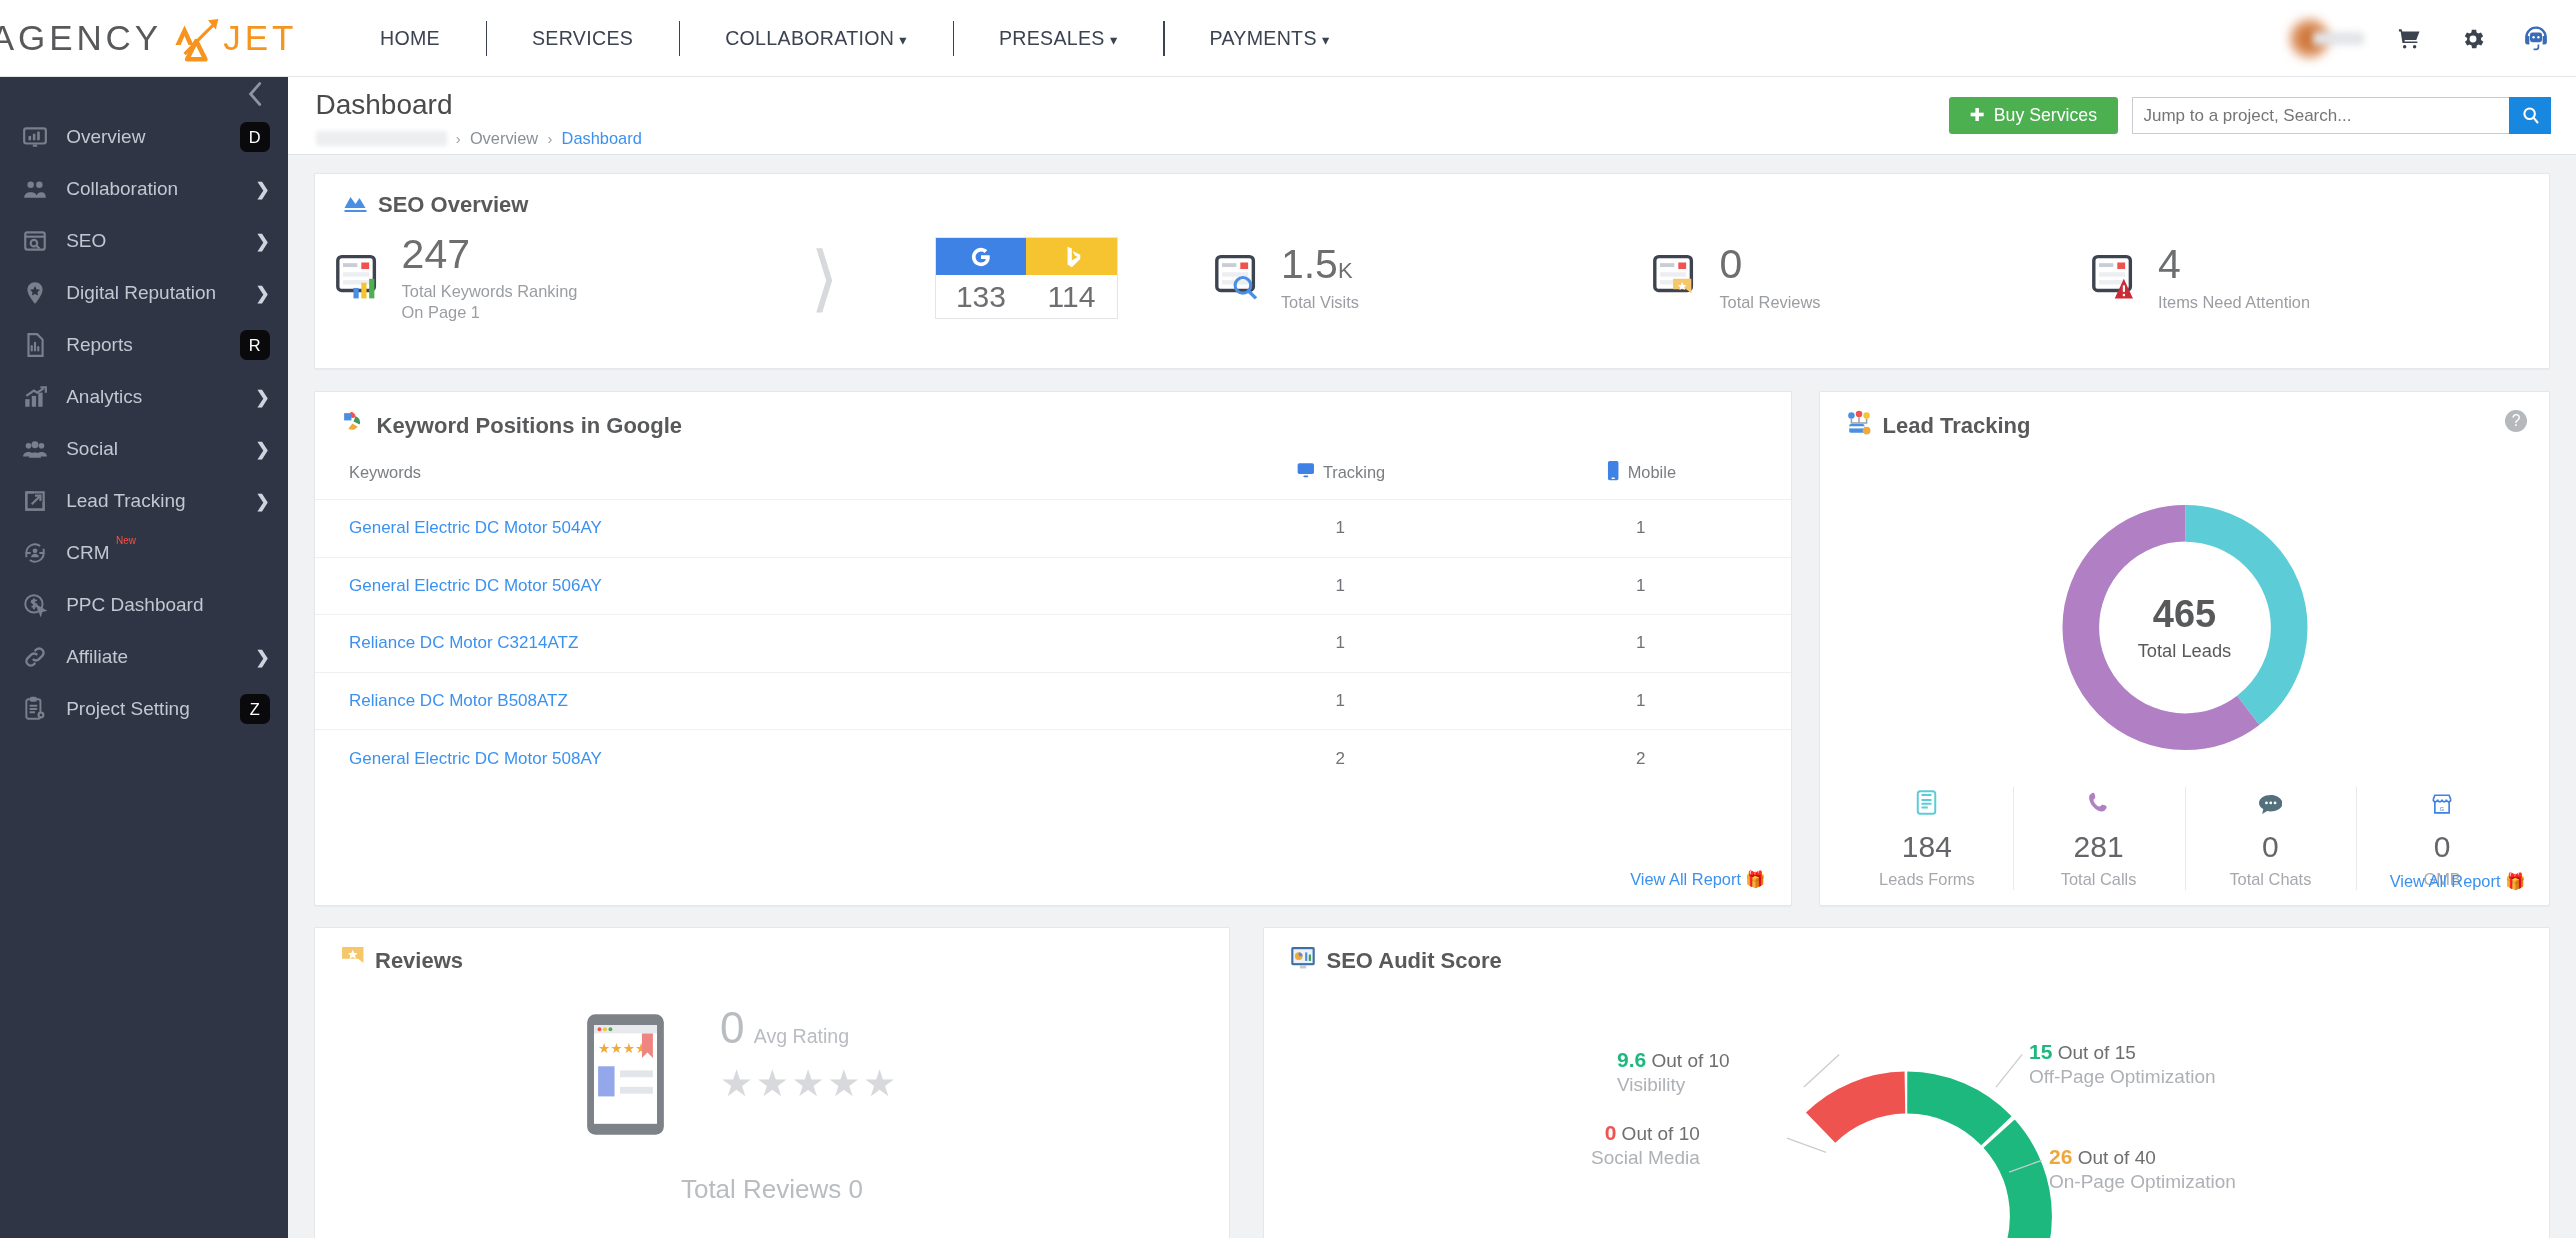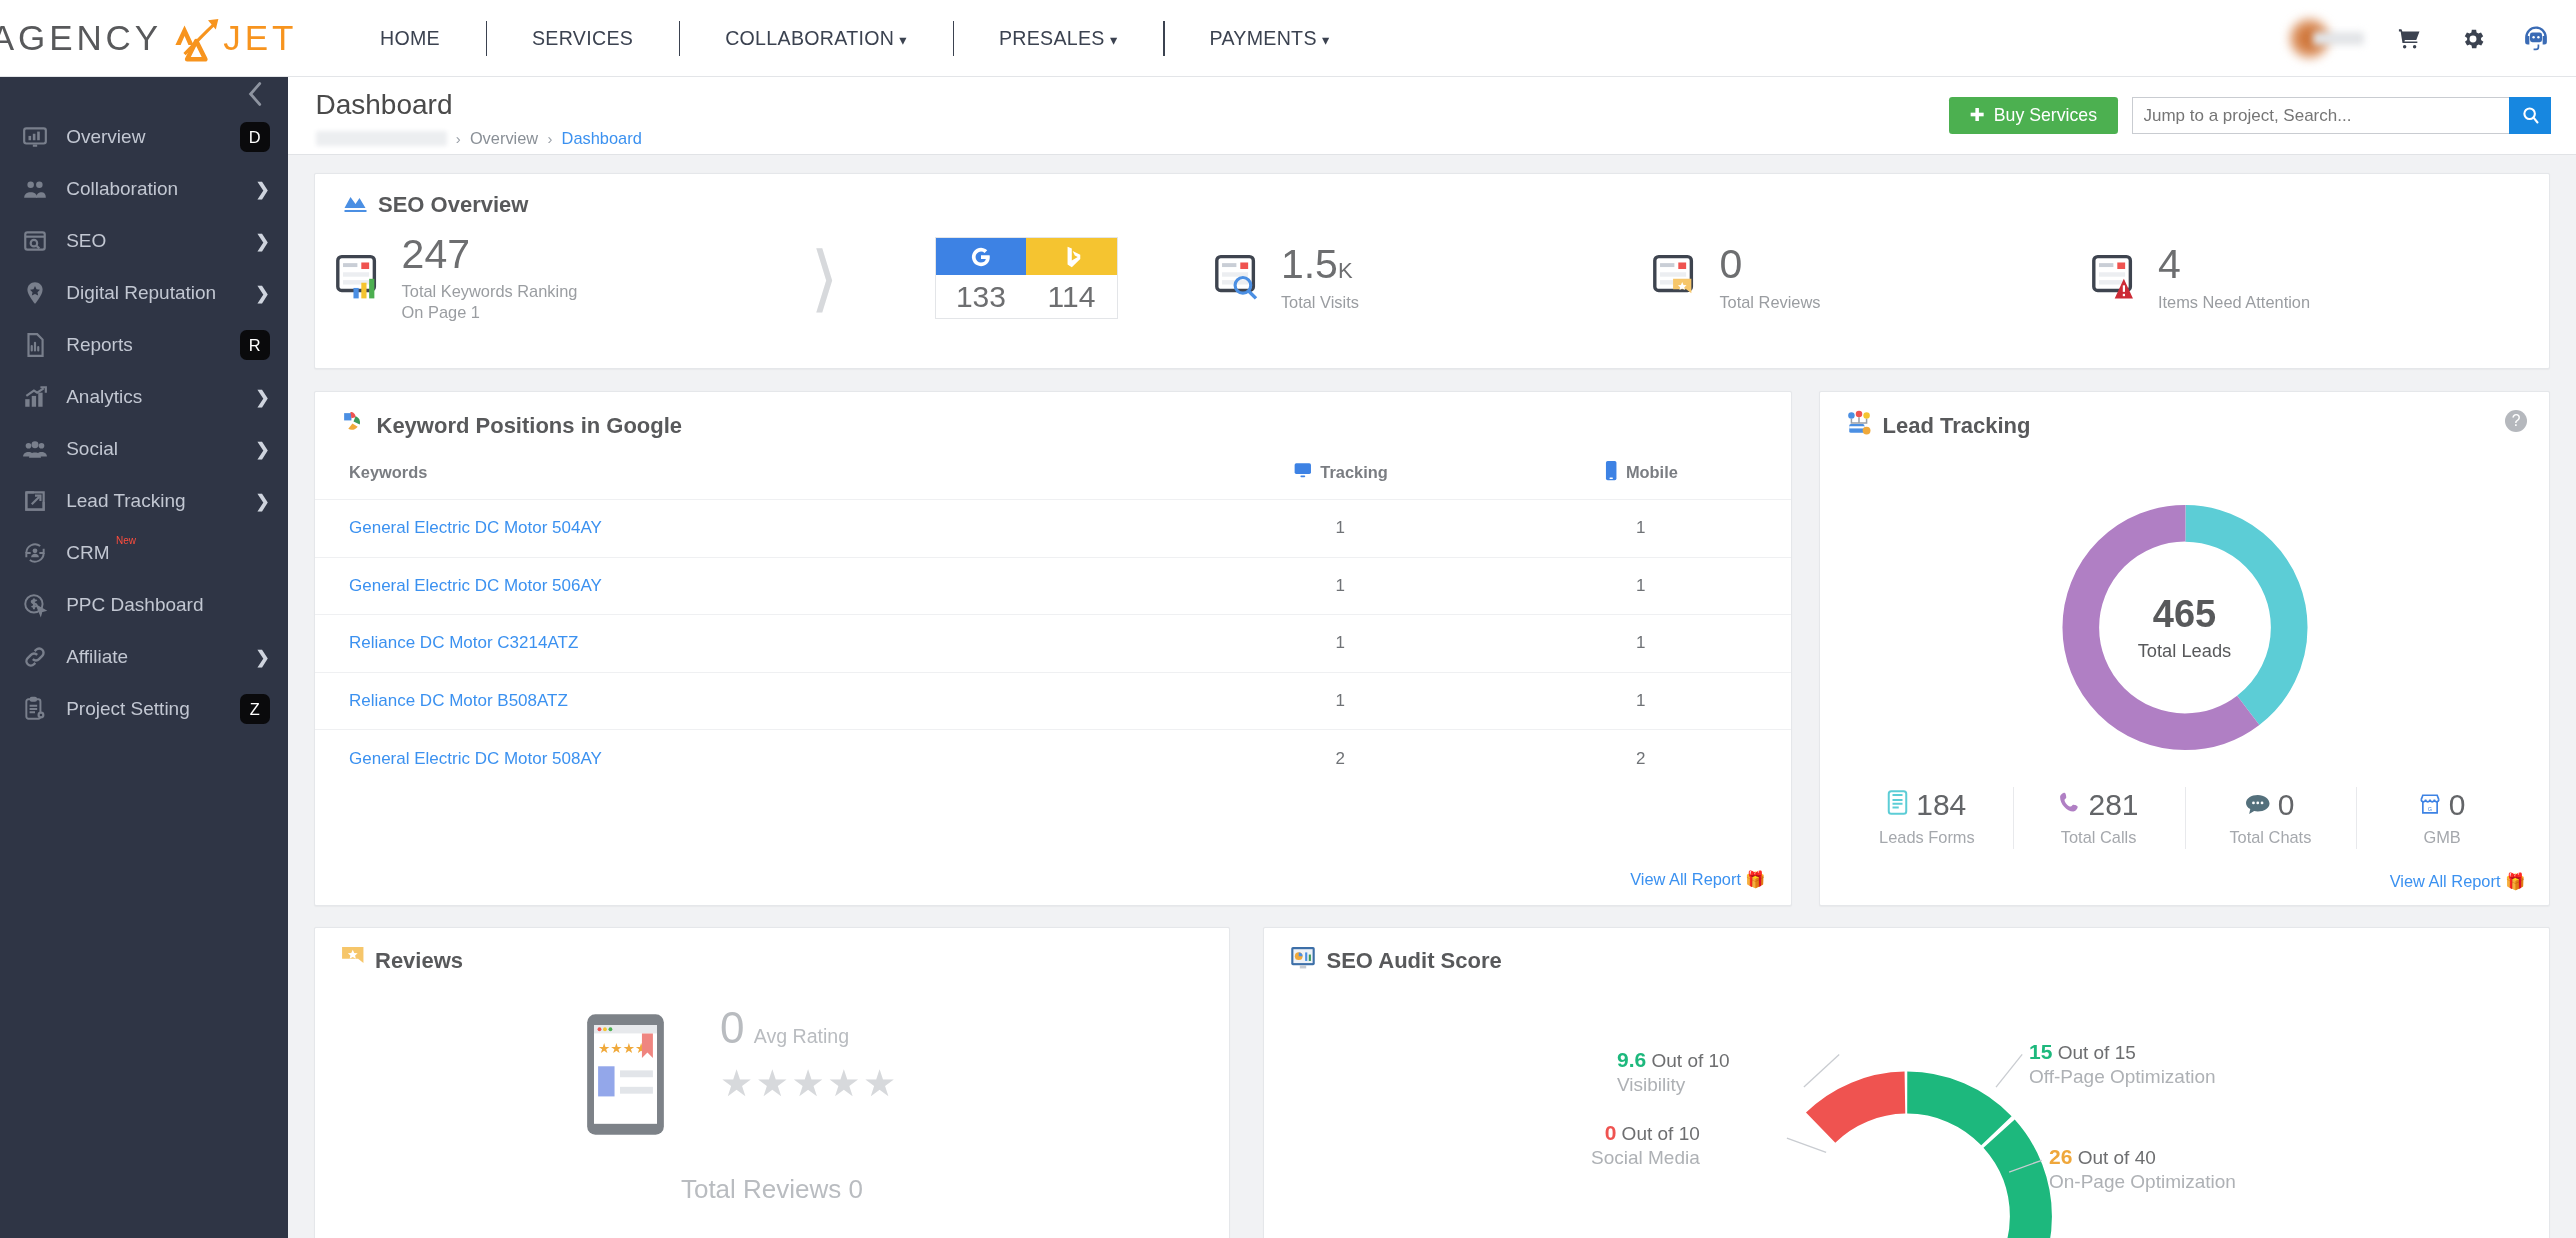--- a/index.html
+++ b/index.html
@@ -93,38 +93,38 @@
   .engines { border:0.7px solid #e3e5e8; width:183px; }
   .engines-head { display:flex; height:37px; }
   .eng-g { flex:1; background:#3d82e4; display:flex; align-items:center; justify-content:center; }
   .eng-b { flex:1; background:#f5c430; display:flex; align-items:center; justify-content:center; }
   .engines-body { display:flex; height:43px; }
   .eng-v { flex:1; display:flex; align-items:center; justify-content:center; font-size:30px; color:#6d6e70; }
 
   .kw-card { position:absolute; left:26px; top:314px; width:1478px; height:515px; }
   .kw-head { padding:18.3px 0 0 26px; }
   .kw-table { width:100%; margin-top:18.3px; border-collapse:collapse; }
-  .kw-table th { font-size:16.4px; color:#7a7d82; font-weight:bold; text-align:left; padding:0 0 14.4px 34px; }
+  .kw-table th { font-size:16.4px; color:#7a7d82; font-weight:normal; text-align:left; padding:0 0 14.4px 34px; }
   .kw-table th.c { text-align:center; padding-left:0; }
   .kw-table td { font-size:17px; padding:18.3px 0 18.3px 34px; border-top:0.7px solid #eff0f2;margin-left:33px; }
   .kw-table td.c { text-align:center; padding-left:0; color:#6f7276; }
   .kw-link { color:#3b91f0; cursor:pointer; }
   .viewall { position:absolute; right:25px; bottom:15.7px; color:#3b91f0; font-size:16.4px; cursor:pointer; }
 
   .lead-card { position:absolute; left:1531px; top:314px; width:731px; height:515px; }
   .lead-head { padding:18.3px 0 0 26px; position:relative; }
   .help-ico { position:absolute; right:22px; top:18.3px; width:22px; height:22px; border-radius:50%; background:#b5b8bd; color:#fff; font-size:15.7px; display:flex; align-items:center; justify-content:center; cursor:pointer; }
   .donut-wrap { position:absolute; left:50%; top:98px; transform:translateX(-50%); width:275px; height:275px; }
   .donut-center { position:absolute; inset:0; display:flex; flex-direction:column; align-items:center; justify-content:center; }
   .donut-num { font-size:38px; color:#58595b; font-weight:bold; }
   .donut-lab { font-size:18.3px; color:#58595b; margin-top:3.9px; }
   .lead-stats { position:absolute; left:21px; right:21px; top:392px; display:flex; }
   .ls-cell { flex:1; text-align:center; position:relative; padding:3.9px 0; }
   .ls-cell + .ls-cell::before { content:""; position:absolute; left:0; top:2.6px; bottom:2.6px; width:0.7px; background:#e8e9ec; }
-  .ls-top { display:flex; align-items:center; justify-content:center; gap:7.8px; font-size:30px; color:#636568; }
+  .ls-top { display:flex; align-items:center; justify-content:center; gap:7.8px; font-size:30px; color:#636568;flex-direction:column; }
   .ls-lab { font-size:16.4px; color:#a5a8ad; margin-top:6.5px; }
   .lead-viewall { position:absolute; right:23.5px; bottom:14.4px; color:#3b91f0; font-size:16.4px; cursor:pointer; }
 
   .rev-card { position:absolute; left:26px; top:850px; width:916px; height:327px; }
   .rev-head { padding:18.3px 0 0 26px; }
   .rev-body { display:flex; align-items:flex-start; gap:26px; padding:30px 0 0 242px; }
   .rev-num { font-size:44px; color:#b9bcc0; line-height:1; }
   .rev-avg { font-size:19.6px; color:#b9bcc0; margin-left:9.2px; }
   .rev-stars { font-size:37px; color:#d7d9dc; letter-spacing:2.6px; margin-top:11.8px; }
   .rev-total { text-align:center; font-size:26px; color:#b9bcc0; margin-top:29px; }

